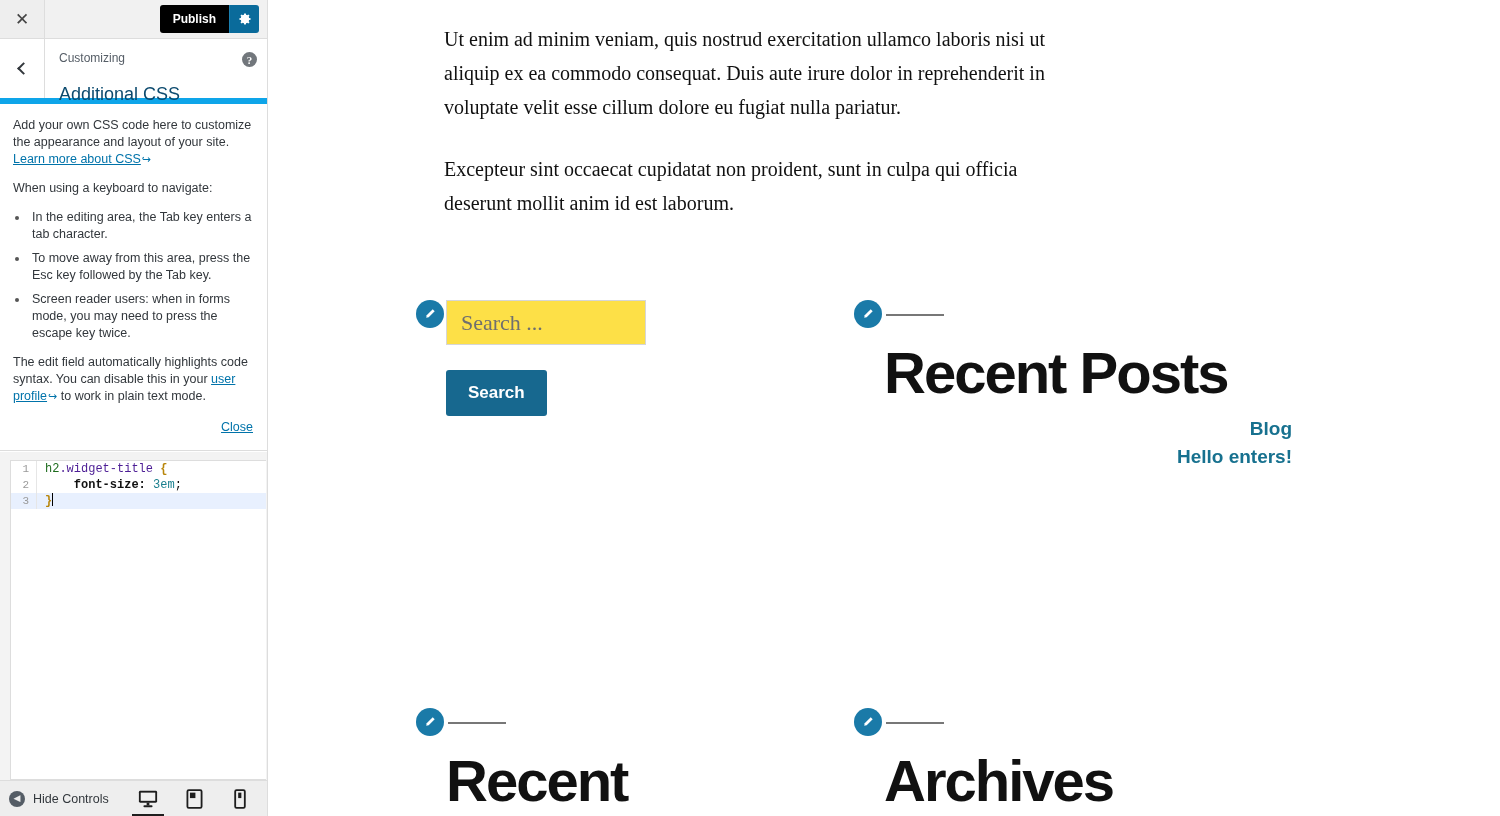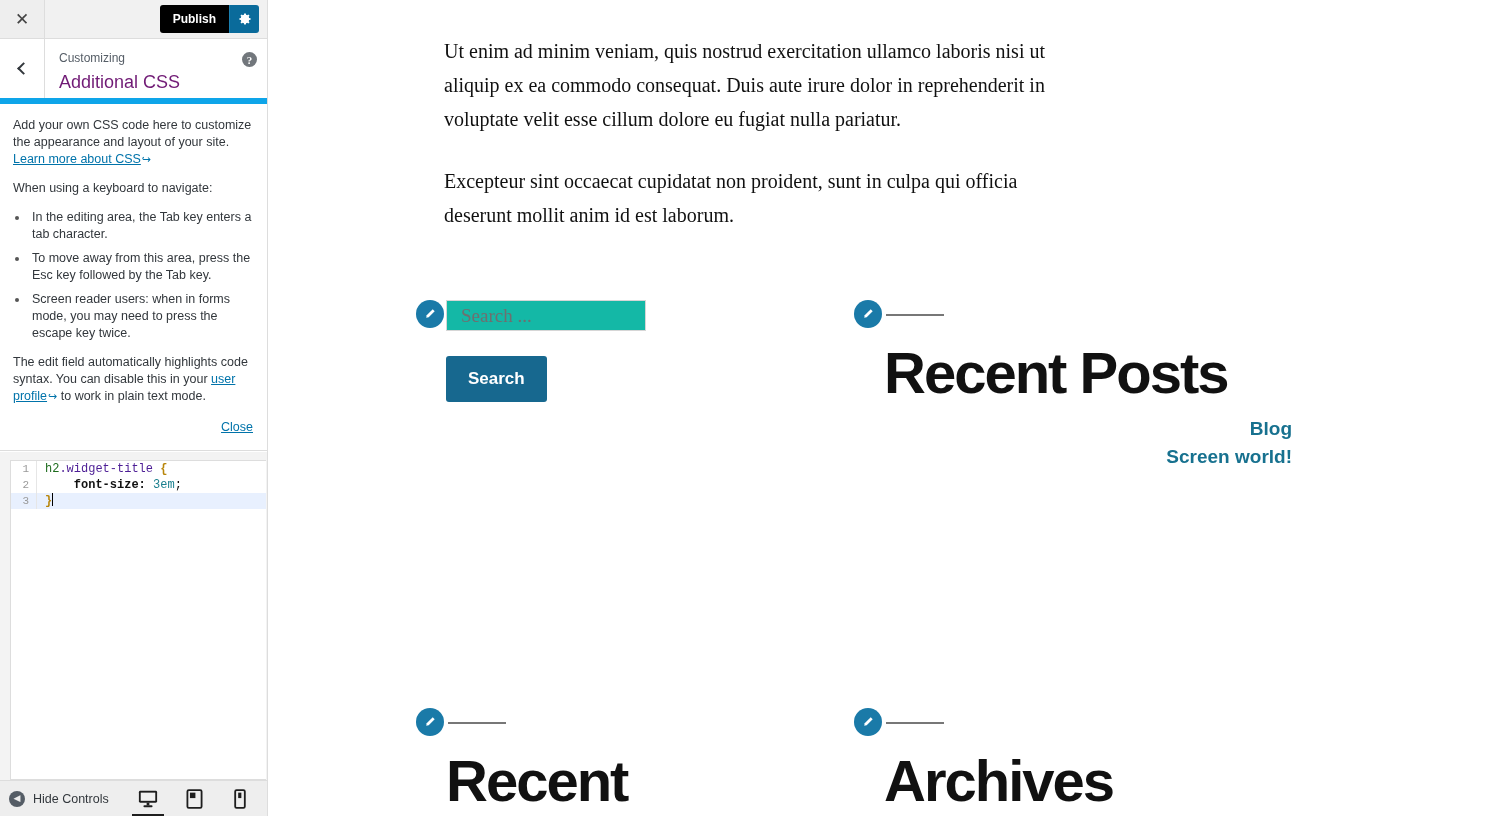--- a/index.html
+++ b/index.html
@@ -89,22 +89,22 @@
   }
   .panel-titles {
     flex: 1;
     padding: 11px 12px 0 14px;
     position: relative;
   }
   .panel-eyebrow {
     font-size: 12px; color: #555d66; line-height: 16px;
   }
   .panel-title {
-    font-size: 18px; color: #701a75; font-weight: 400; line-height: 26px;
-    margin-top: 3px;
+    font-size: 18px; color: #0c4a6e; font-weight: 400; line-height: 26px;
+    margin-top: 15px;
   }
   .help-icon {
     position: absolute; top: 13px; right: 10px;
     width: 15px; height: 15px; border-radius: 50%;
     background: #72777c; color: #fff;
     font-size: 11px; font-weight: bold;
     display: flex; align-items: center; justify-content: center;
     cursor: pointer;
     font-family: "Liberation Serif", serif;
   }
@@ -241,21 +241,20 @@
     overflow: hidden;
   }
   .post-body {
     position: absolute;
     top: 22px; left: 176px;
     width: 620px;
     font-family: "Liberation Serif", serif;
     font-size: 20px;
     color: #111;
     line-height: 34px;
-    margin-top: 12px;
   }
   .post-body p + p { margin-top: 28px; }
 
   
   .widgets {
     position: absolute;
     top: 300px; left: 148px;
     width: 1190px;
     display: grid;
     grid-template-columns: 438px 438px;
@@ -298,26 +297,26 @@
     font-weight: bold;
     font-size: 19px;
     text-decoration: none;
     cursor: pointer;
     font-family: "Liberation Sans", sans-serif;
   }
 
   
   .search-widget { position: relative; padding-left: 30px; }
   .search-field {
-    width: 200px; height: 31px;
+    width: 200px; height: 45px;
     border: 1px solid #d6d6d6;
-    background: #14b8a6;
+    background: #fde047;
     padding: 0 14px;
     font-family: "Liberation Serif", serif;
-    font-size: 19px;
+    font-size: 22px;
     color: #111;
     outline: none;
   }
   .search-field::placeholder { color: #6f6f6f; opacity: 1; }
   .search-submit {
     margin-top: 25px;
     background: #17688f;
     color: #fff;
     border: none;
     font-family: "Liberation Sans", sans-serif;
@@ -455,21 +454,21 @@
       <div class="widget">
         <div class="edit-pencil">
           <svg width="14" height="14" viewBox="0 0 20 20">
             <path fill="#ffffff" d="M13.9 3.3l2.8 2.8-8.6 8.6-3.5.7.7-3.5 8.6-8.6z"></path>
           </svg>
         </div>
         <div class="widget-rule"></div>
         <h2 class="widget-title">Recent Posts</h2>
         <ul class="widget-list">
           <li><a class="wlink">Blog</a></li>
-          <li><a class="wlink">Screen world!</a></li>
+          <li><a class="wlink">Hello enters!</a></li>
         </ul>
       </div>
 
       <div class="widget widget-row2">
         <div class="edit-pencil">
           <svg width="14" height="14" viewBox="0 0 20 20">
             <path fill="#ffffff" d="M13.9 3.3l2.8 2.8-8.6 8.6-3.5.7.7-3.5 8.6-8.6z"></path>
           </svg>
         </div>
         <div class="widget-rule"></div>

